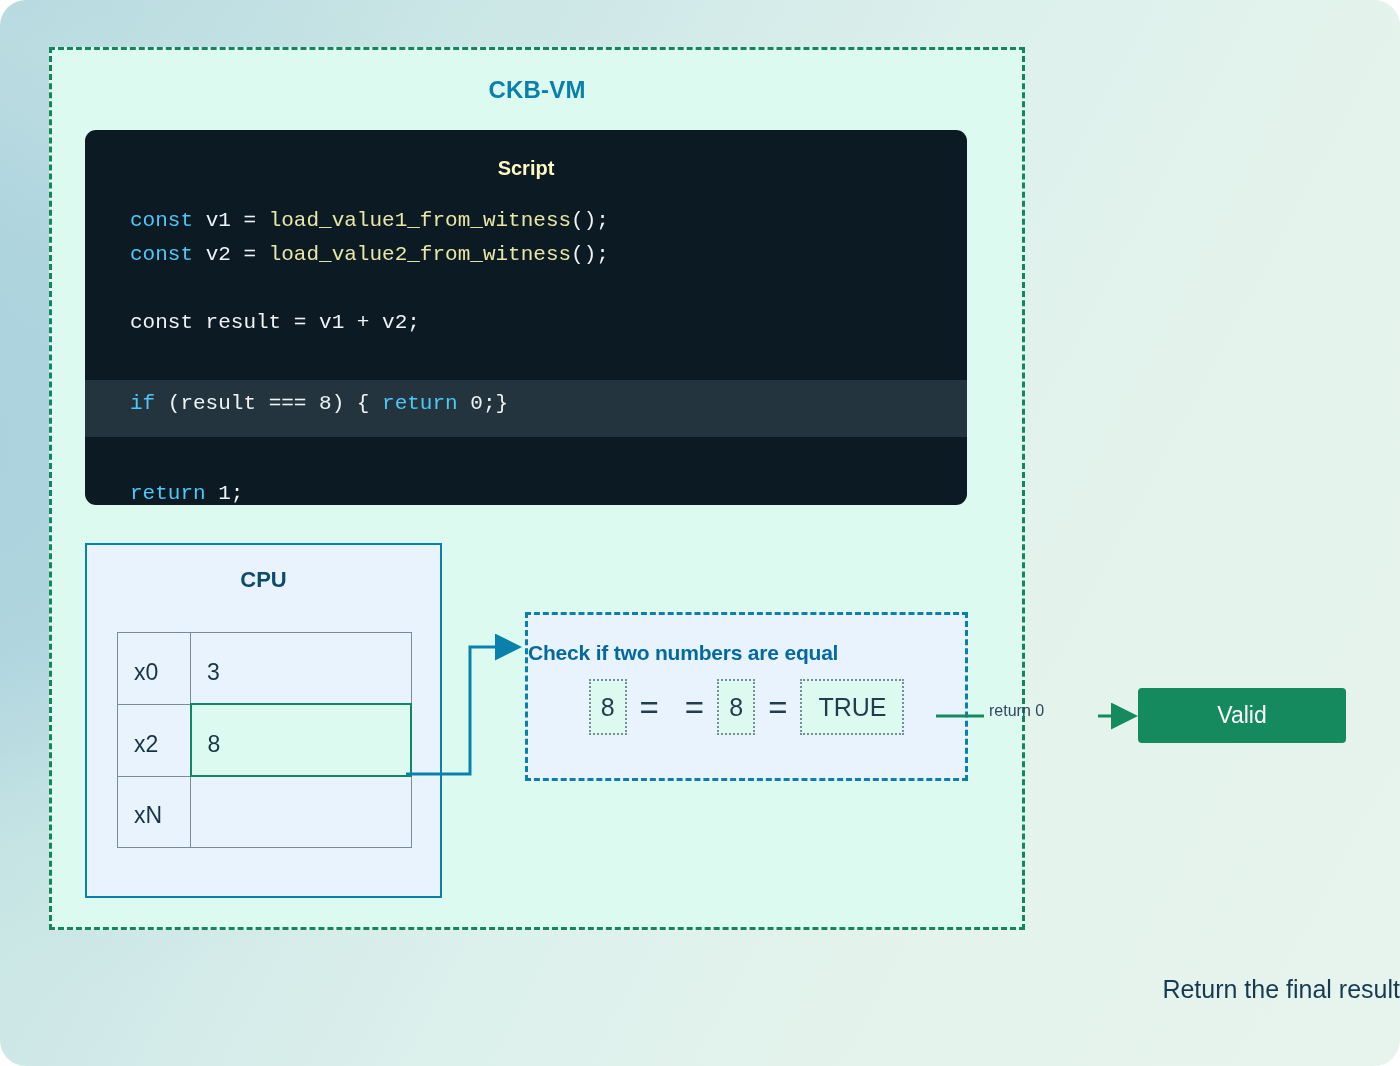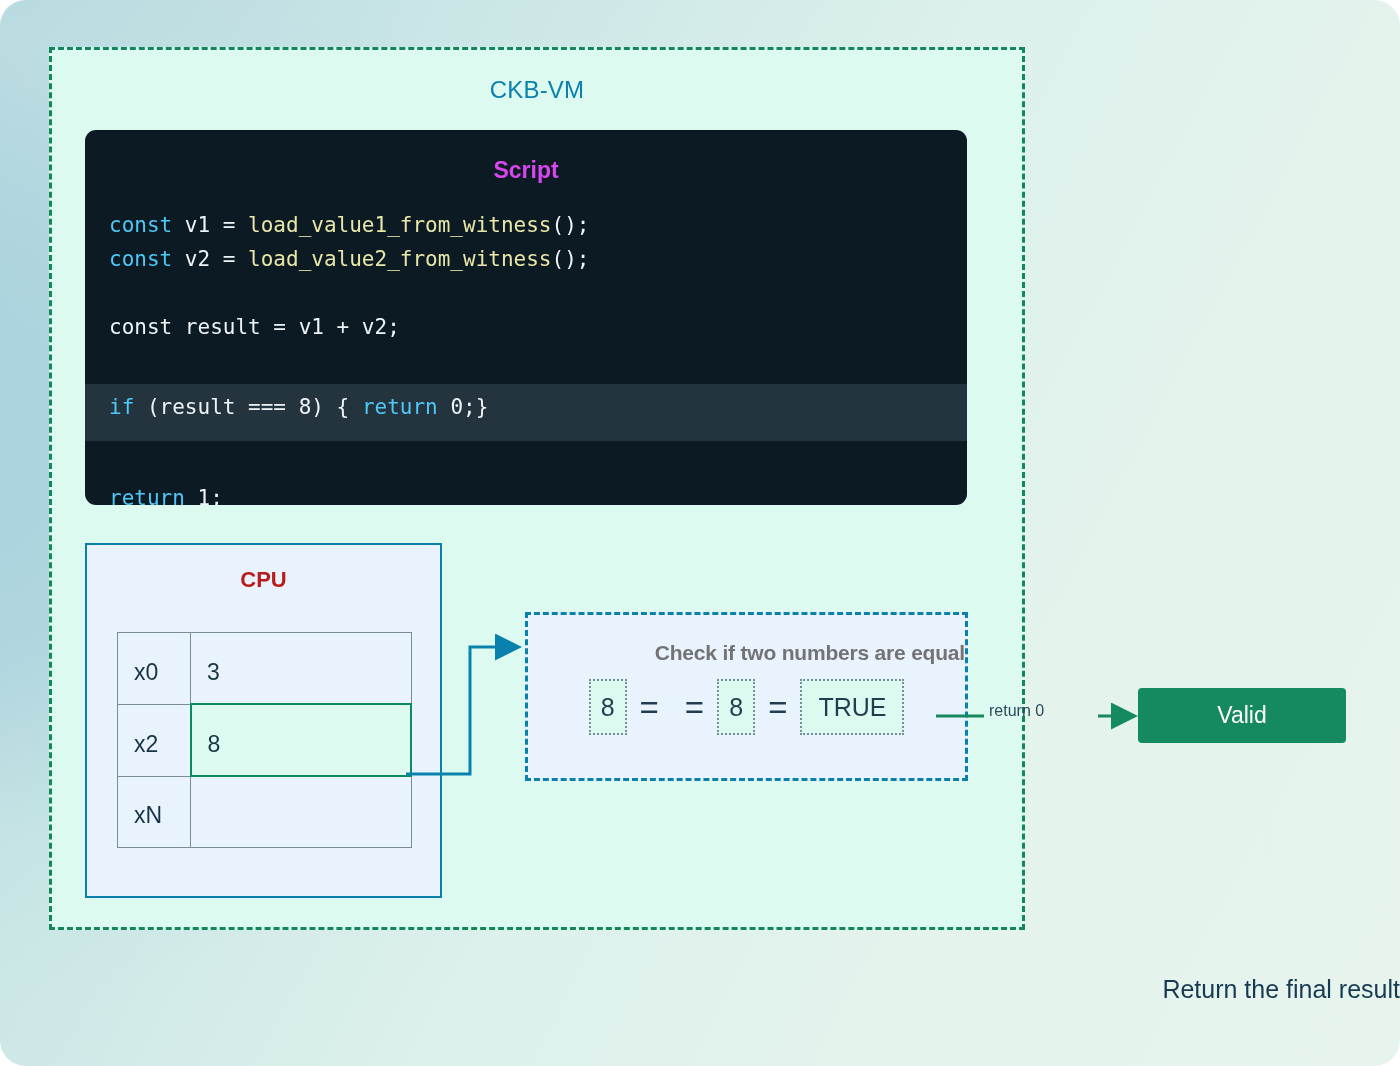--- a/index.html
+++ b/index.html
@@ -37,55 +37,56 @@
     background: #ddfaf0;
     box-sizing: border-box;
   }
   .ckb-title {
     position: absolute;
     left: 0;
     top: 26px;
     width: 100%;
     text-align: center;
     font-size: 24px;
-    font-weight: normal;
+    font-weight: bold;
     color: #0a81ad;
     letter-spacing: .2px;
   }
 
   
   #script-panel {
     position: absolute;
     left: 33px;
     top: 80px;
     width: 882px;
     height: 375px;
     background: #0c1a24;
     border-radius: 11px;
     overflow: hidden;
     box-sizing: border-box;
   }
   .script-title {
     margin-top: 27px;
     text-align: center;
-    font-size: 23px;
+    font-size: 20px;
     font-weight: bold;
-    color: #d946ef;
+    color: #fef9c3;
   }
   .code {
     margin-top: 24px;
     font-family: "DejaVu Sans Mono", monospace;
     font-size: 21px;
     line-height: 34px;
     color: #e8eef2;
     white-space: pre;
   }
   .code .line {
-    padding: 0 0 0 24px;
+    padding: 0 0 0 45px;
     height: 34px;
+    font-family: Liberation Mono, monospace;
   }
   .code .line.blank { height: 34px; }
   .code .line.hl {
     background: #23343e;
     height: 57px;
     line-height: 47px;
     margin: 6px 0;
   }
   .tok-kw   { color: #4ec8f7; }
   .tok-fn   { color: #e9e6a8; }
@@ -100,21 +101,21 @@
     height: 355px;
     background: #e8f3fd;
     border: 2px solid #0a81ad;
     box-sizing: border-box;
   }
   .cpu-title {
     margin-top: 22px;
     text-align: center;
     font-size: 22px;
     font-weight: bold;
-    color: #b91c1c;
+    color: #0c4a6e;
   }
   #reg-table {
     position: absolute;
     left: 30px;
     top: 87px;
     width: 295px;
     border-collapse: collapse;
     table-layout: fixed;
   }
   #reg-table td {
@@ -137,24 +138,24 @@
     left: 473px;
     top: 562px;
     width: 443px;
     height: 169px;
     border: 3px dashed #0a81ad;
     background: #e8f3fd;
     box-sizing: border-box;
   }
   .check-title {
     margin: 26px 0 0 0;
-    text-align: right;
+    text-align: left;
     font-size: 21px;
     font-weight: bold;
-    color: #737373;
+    color: #0369a1;
     letter-spacing: -.2px;
   }
   .eq-row {
     margin-top: 14px;
     display: flex;
     align-items: center;
     justify-content: center;
     gap: 0;
   }
   .val-chip {

